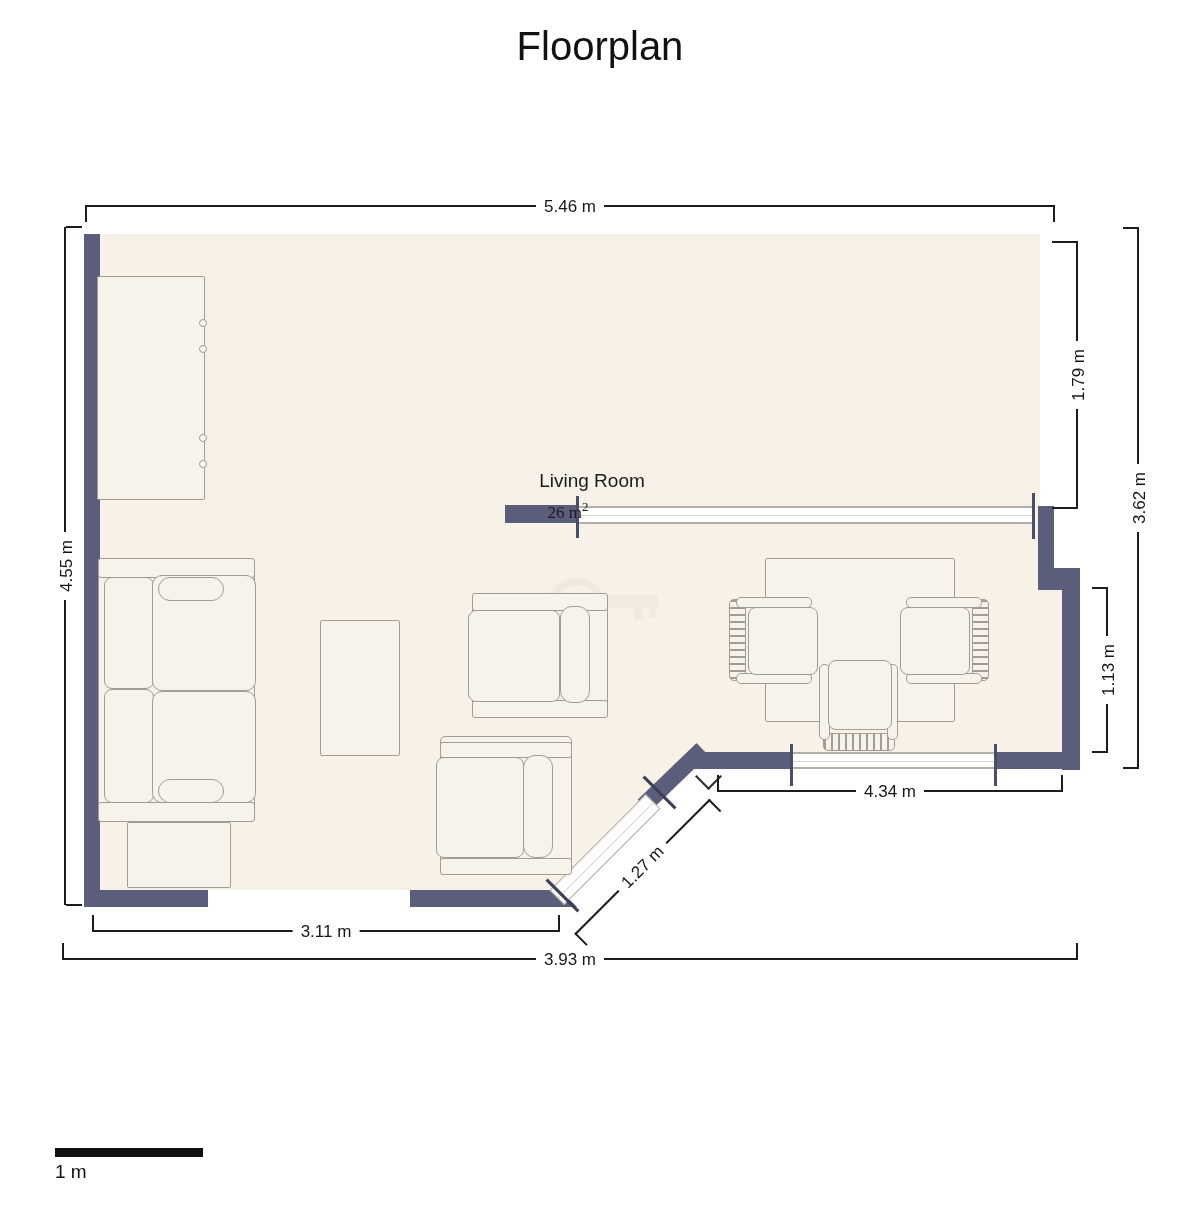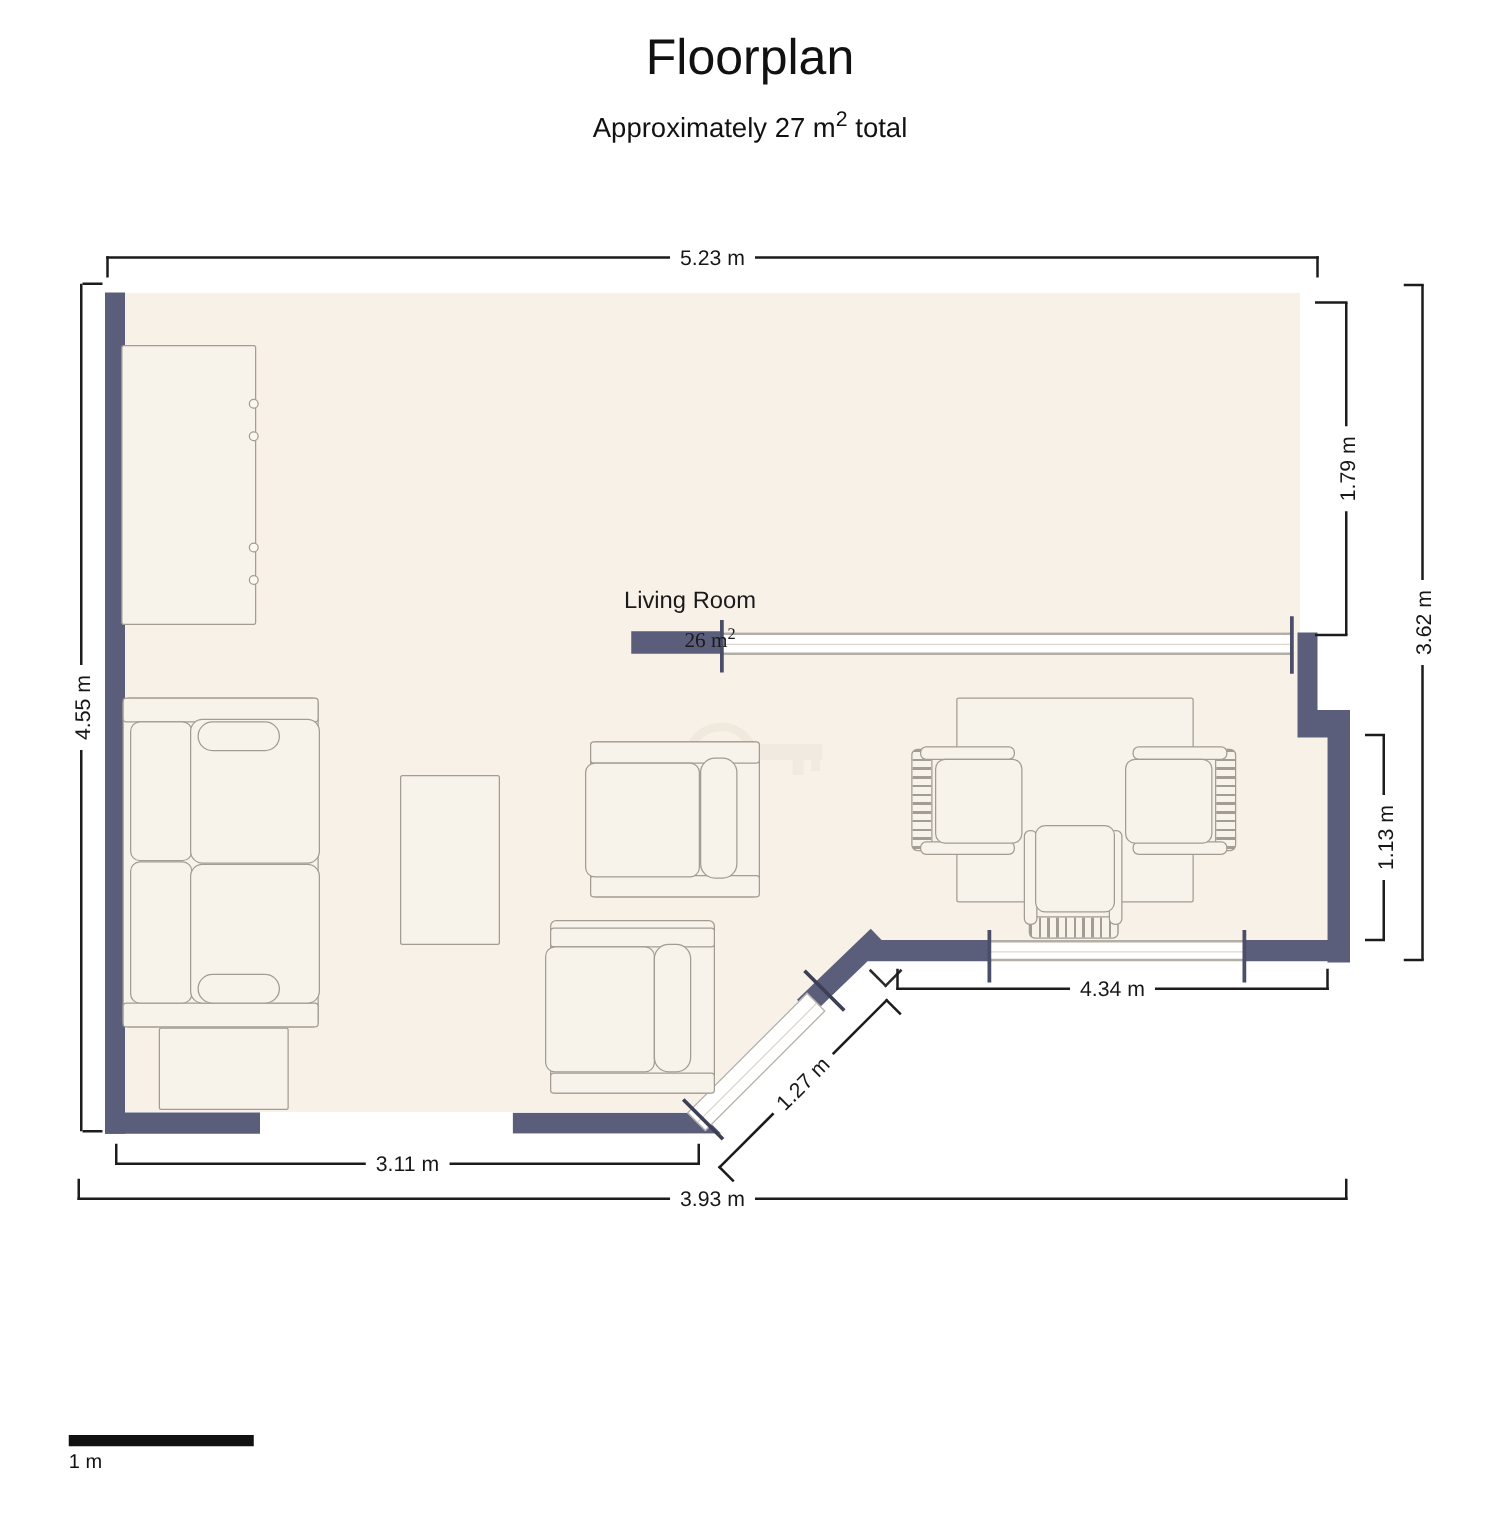--- a/index.html
+++ b/index.html
@@ -48,29 +48,28 @@
   
   .room-name{font-size:19px;color:#1a1a1a;text-align:center;}
   .room-area{font-size:17px;color:#1a1a1a;text-align:center;}
   .room-area sup{font-size:13px;}
   
   .wm{opacity:.5;}
   .wm .ring{position:absolute;width:46px;height:46px;border:7px solid #eae3d6;border-radius:50%;}
   .wm .bar{position:absolute;background:#ece5d9;}
   
   .scalebar{background:#111;}
-  .scalelabel{font-size:16px;color:#111;}
+  .scalelabel{font-size:19px;color:#111;}
 </style>
 </head>
 <body>
 
 <div class="canvas">
 
   <div class="abs title">Floorplan</div>
-  <div class="abs subtitle"><span>Approximately 27 m</span><sup>2</sup><span> total</span></div>
 
   <div class="abs floor"></div>
 
   <div class="wm">
     <div class="ring" style="left:547px;top:578px;"></div>
     <div class="bar" style="left:596px;top:595px;width:62px;height:13px;"></div>
     <div class="bar" style="left:634px;top:608px;width:9px;height:12px;"></div>
     <div class="bar" style="left:649px;top:608px;width:7px;height:9px;"></div>
   </div>
 
@@ -138,27 +137,27 @@
   <div class="furn slat-h" style="left:972px;top:599px;width:17px;height:82px;border-radius:5px;"></div>
   <div class="furn" style="left:906px;top:597px;width:76px;height:11px;border-radius:5px;"></div>
   <div class="furn" style="left:906px;top:673px;width:76px;height:11px;border-radius:5px;"></div>
   <div class="furn" style="left:900px;top:607px;width:70px;height:68px;border-radius:8px;"></div>
 
   <div class="furn slat-v" style="left:823px;top:733px;width:72px;height:18px;border-radius:5px;"></div>
   <div class="furn" style="left:819px;top:664px;width:11px;height:76px;border-radius:5px;"></div>
   <div class="furn" style="left:887px;top:664px;width:11px;height:76px;border-radius:5px;"></div>
   <div class="furn" style="left:828px;top:660px;width:64px;height:70px;border-radius:8px;"></div>
 
-  <div class="abs room-name" style="left:484px;top:470px;width:136px;">Living Room</div>
+  <div class="abs room-name" style="left:524px;top:470px;width:136px;">Living Room</div>
   <div class="abs room-area" style="left:500px;top:499px;width:136px;font-family:Liberation Serif, serif;"><span>26 m</span><sup>2</sup></div>
 
   <div class="dim dimh down" style="left:85px;top:205px;width:970px;">
     <i class="tick t1"></i>
       <i class="tick t2"></i>
-    <span class="dlabel">5.23 m</span>
+    <span class="dlabel">5.46 m</span>
   </div>
   <div class="dim dimh up" style="left:62px;top:958px;width:1016px;">
     <i class="tick t1"></i>
       <i class="tick t2"></i>
     <span class="dlabel">3.93 m</span>
   </div>
   <div class="dim dimh up" style="left:92px;top:930px;width:468px;">
     <i class="tick t1"></i>
       <i class="tick t2"></i>
     <span class="dlabel">3.11 m</span>

